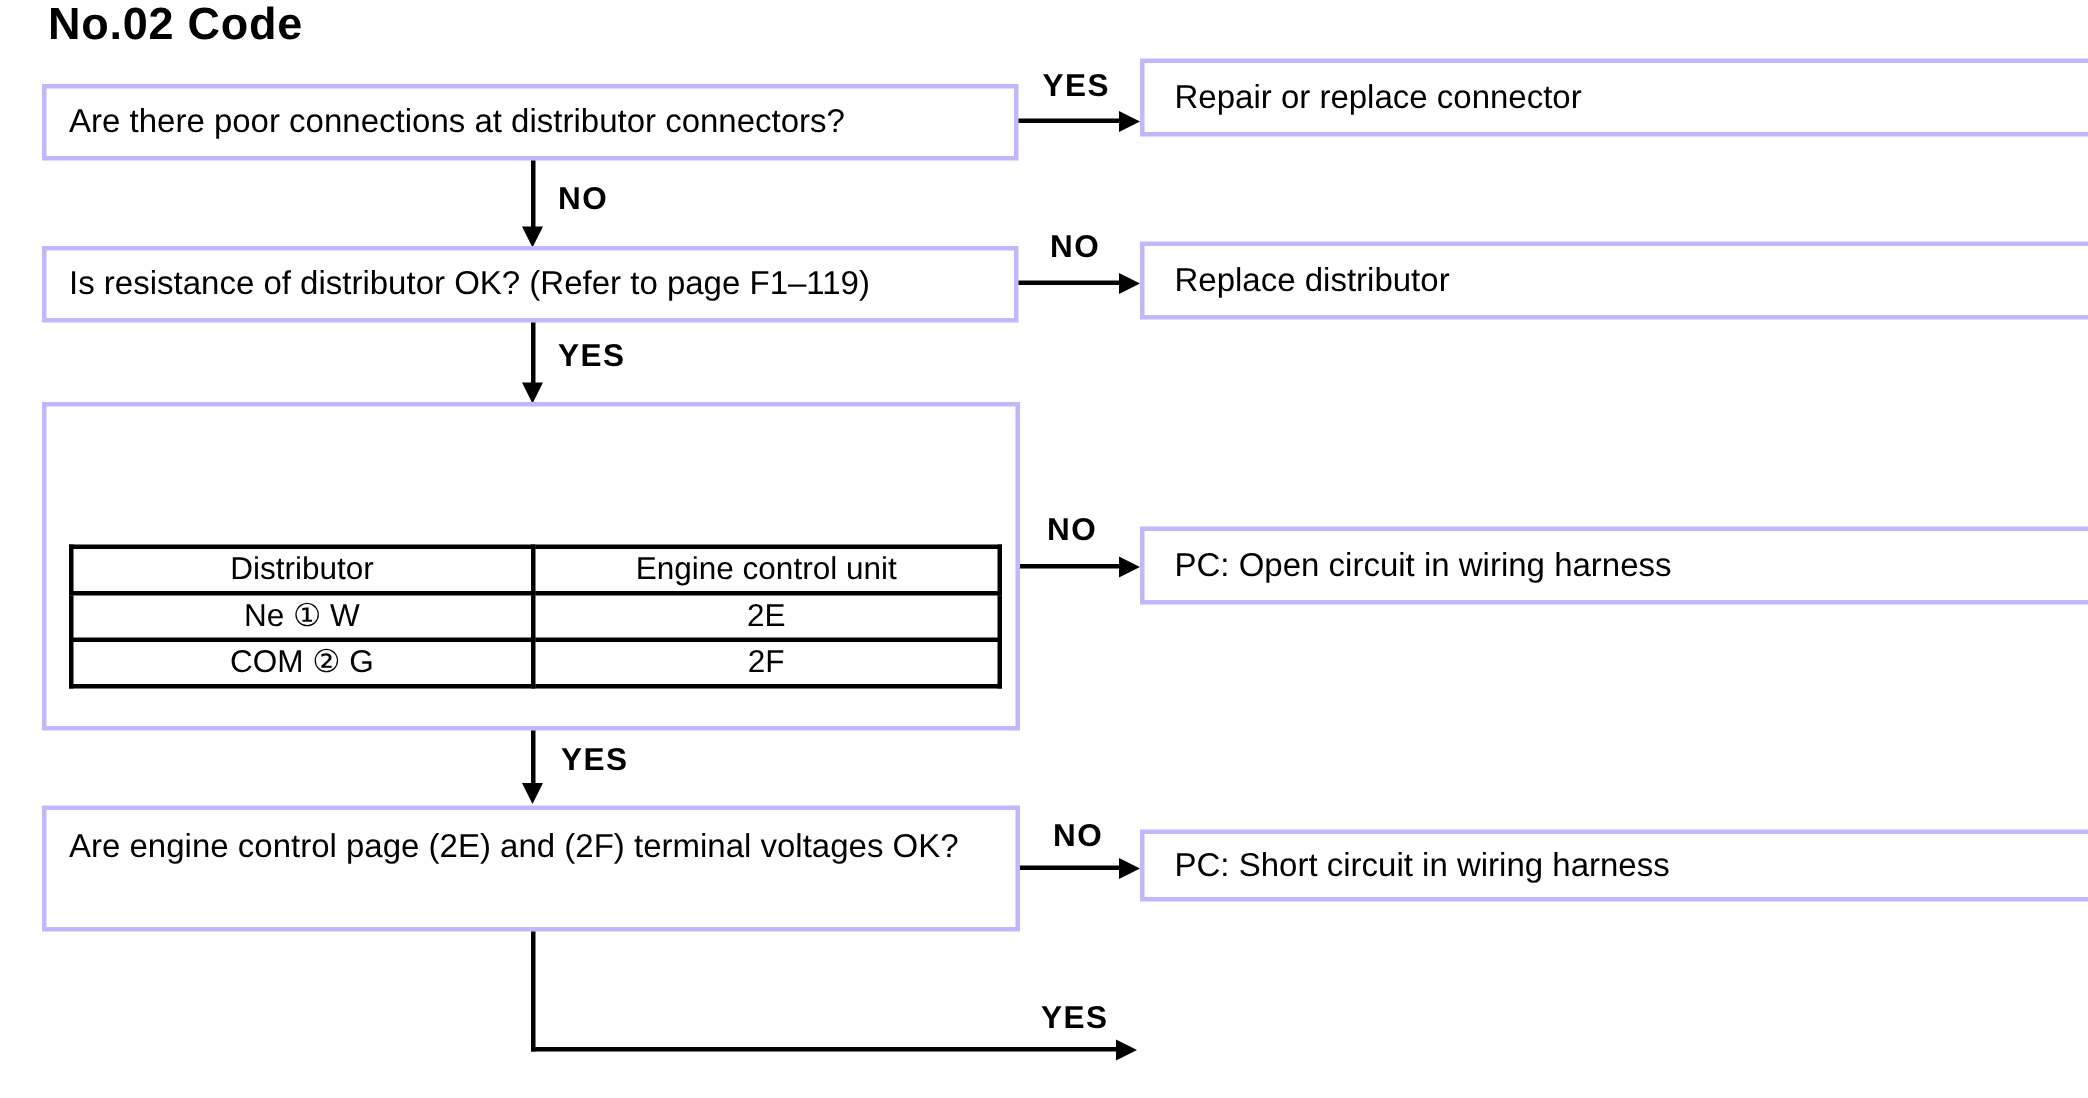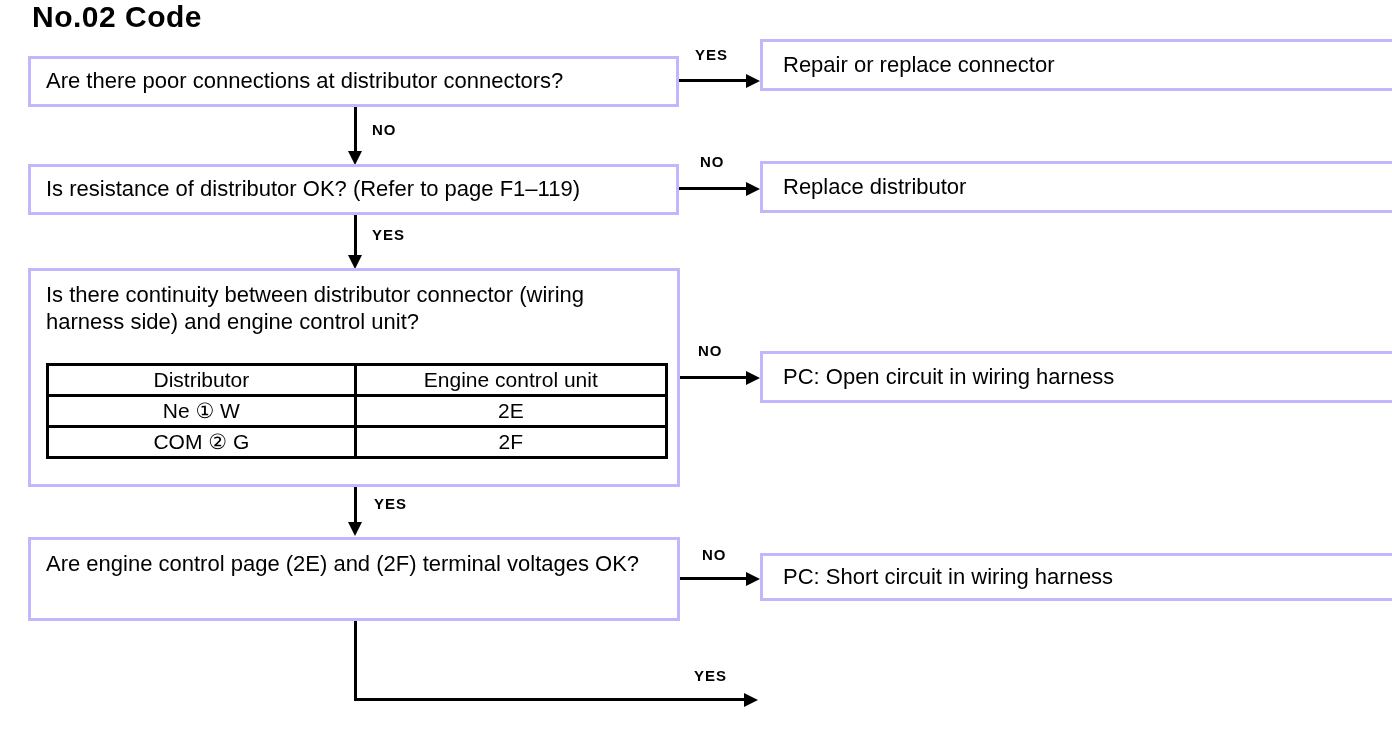--- a/index.html
+++ b/index.html
@@ -24,21 +24,21 @@
     position:absolute;width:0;height:0;
     border-top:7px solid transparent;border-bottom:7px solid transparent;
     border-left:14px solid #000;
   }
   .arr-down{
     position:absolute;width:0;height:0;
     border-left:7px solid transparent;border-right:7px solid transparent;
     border-top:14px solid #000;
   }
   .lbl{
-    position:absolute;font-size:15px;font-weight:bold;letter-spacing:1px;
+    position:absolute;font-size:21px;font-weight:bold;letter-spacing:1px;
   }
   table.cont{
     position:absolute;left:15px;top:92px;width:622px;
     border-collapse:collapse;table-layout:fixed;
   }
   table.cont th, table.cont td{
     border:3px solid #000;text-align:center;font-size:21px;
     padding:1px 2px;font-weight:normal;height:26px;
   }
   table.cont col.c1{width:49.7%;}
@@ -72,21 +72,20 @@
   <div class="lbl" style="left:676px;top:153px;">NO</div>
   <div class="box abox" style="left:736px;top:161px;width:643px;height:52px;">
     <span>Replace distributor</span>
   </div>
 
   <div class="vline" style="left:330px;top:215px;height:43px;"></div>
   <div class="arr-down" style="left:324px;top:255px;"></div>
   <div class="lbl" style="left:348px;top:226px;">YES</div>
 
   <div class="box" style="left:4px;top:268px;width:652px;height:219px;">
-    <div class="qtext">Is there continuity between distributor connector (wiring harness side) and engine control unit?</div>
     <table class="cont">
       <colgroup>
           <col class="c1">
           <col>
         </colgroup>
       <tbody>
           <tr>
         <th>Distributor</th>
         <th>Engine control unit</th>
       </tr>

